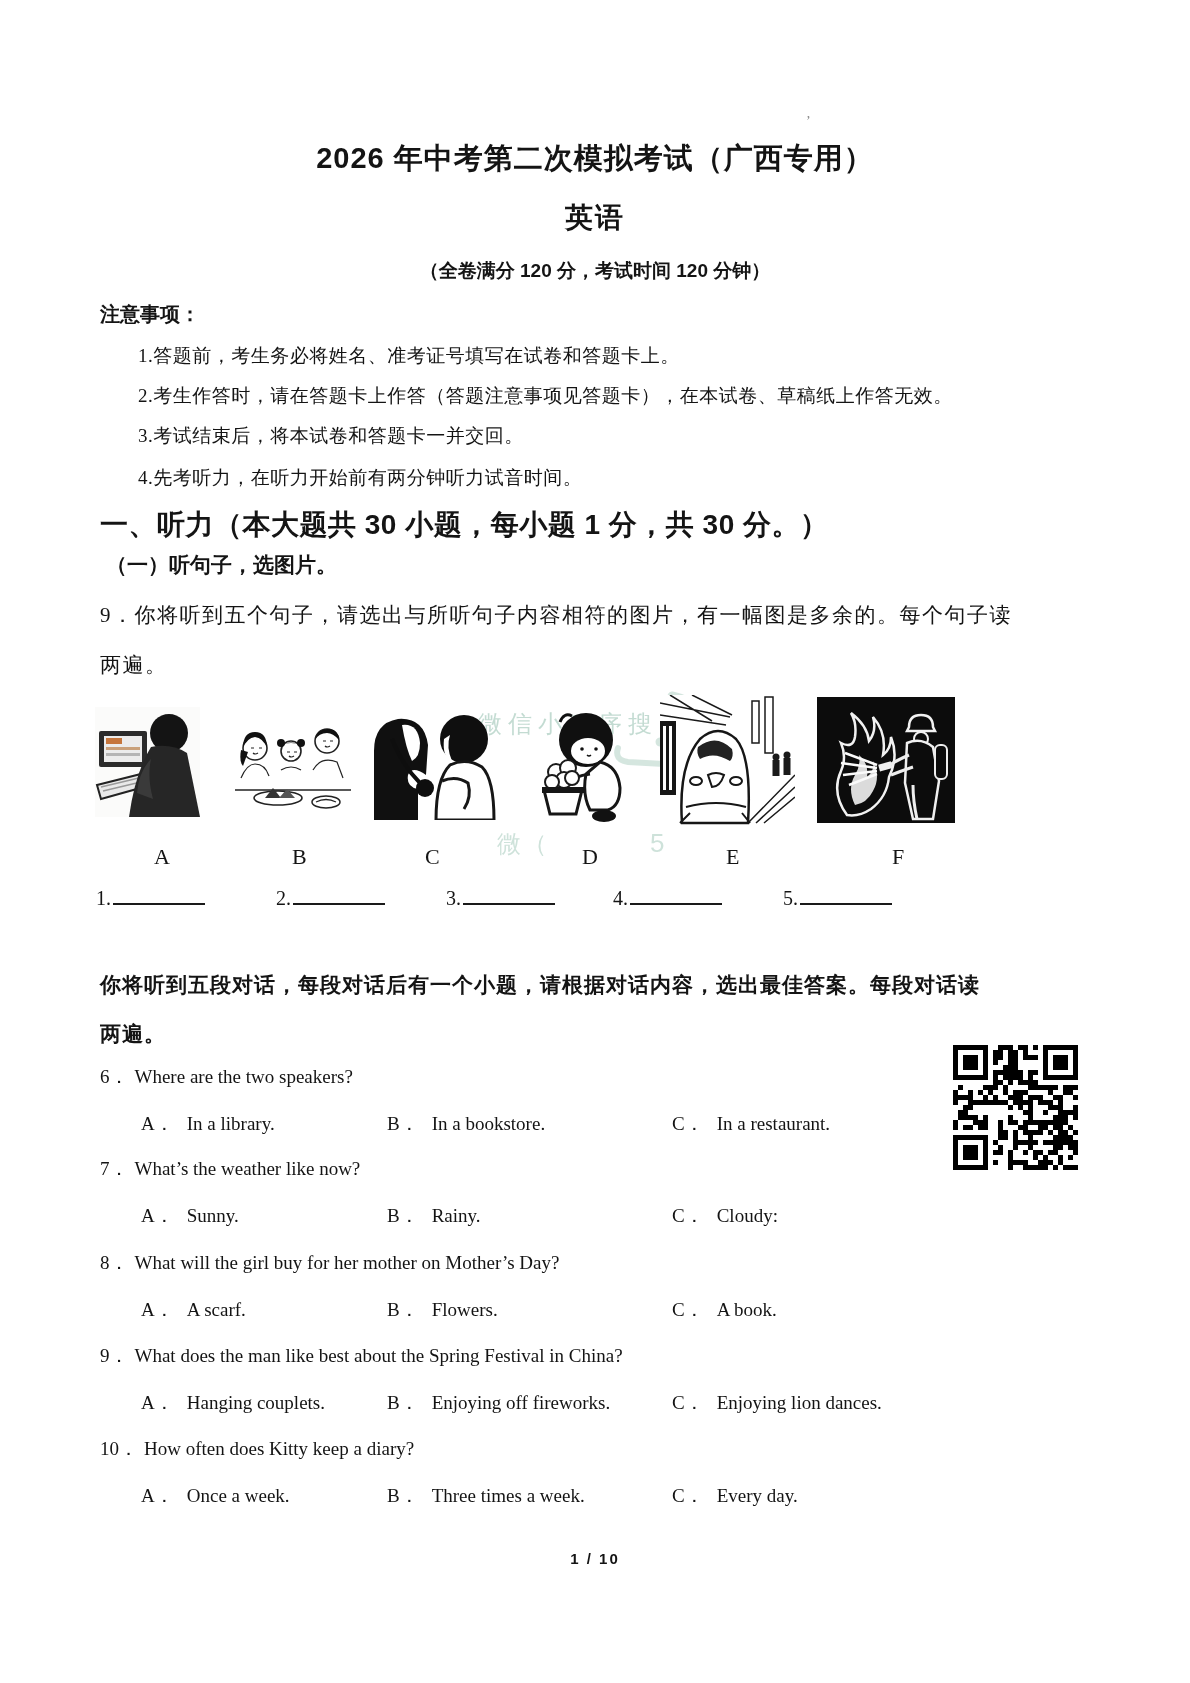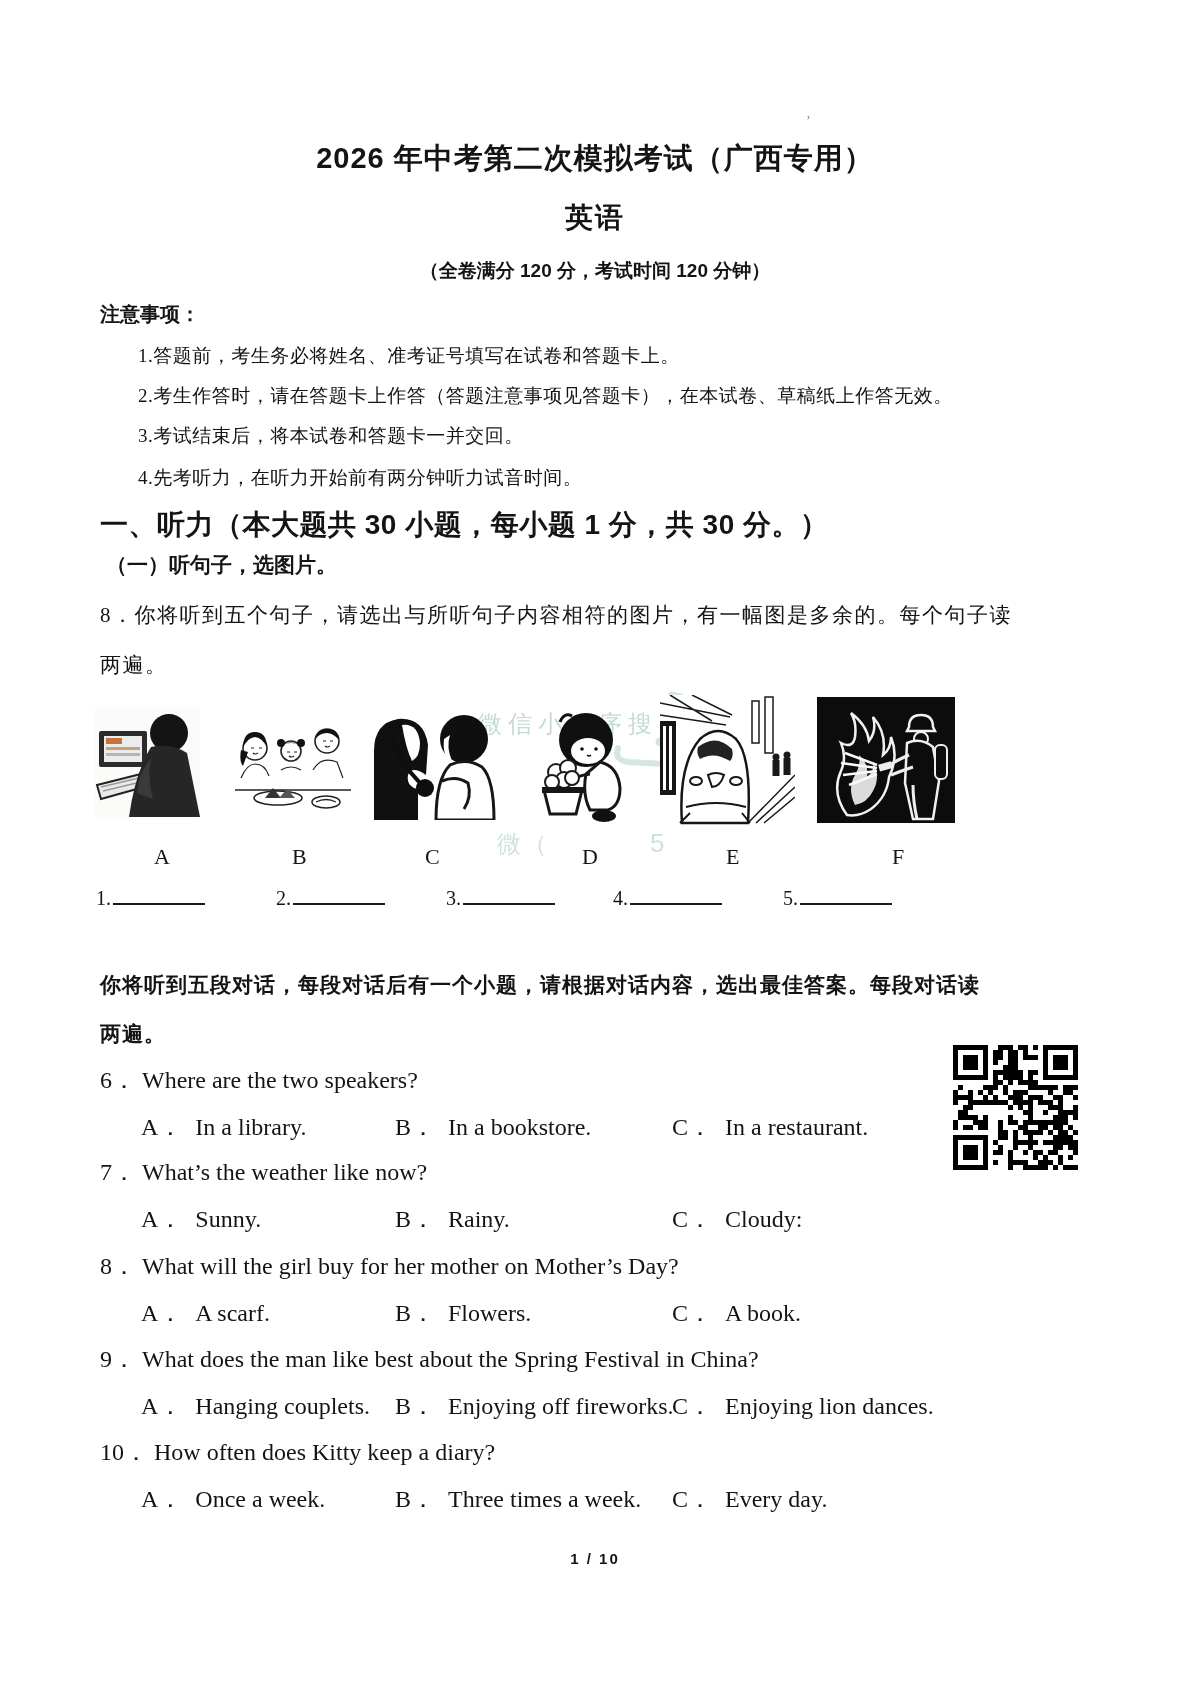--- a/index.html
+++ b/index.html
@@ -48,26 +48,26 @@
   .bi-1 { left:96px; } .bi-2 { left:276px; } .bi-3 { left:446px; } .bi-4 { left:613px; } .bi-5 { left:783px; }
   .blank-line { display:inline-block; width:92px; height:20px;
                 border-bottom:2px solid #1a1a1a; margin-left:2px; }
 
   .p2h { left:106px; top:928px; font-size:21px; }
   .p2i { left:100px; top:960px; width:992px; font-size:21px; line-height:49px;
          white-space:pre-line; letter-spacing:1px; }
 
   .qr { left:953px; top:1045px; width:125px; height:125px; }
 
-  .q { left:100px; width:990px; height:82px; font-size:24px;font-family:Liberation Serif, serif; }
+  .q { left:100px; width:990px; height:82px; font-size:19px;font-family:Liberation Serif, serif; }
   .q-0 { top:1064px; } .q-1 { top:1156px; } .q-2 { top:1250px; } .q-3 { top:1343px; } .q-4 { top:1436px; }
   .q-text-line { position:absolute; top:0; left:0; }
   .q-opts { position:absolute; top:47px; left:0; width:990px; height:30px; }
   .opt { position:absolute; top:0; white-space:nowrap; }
-  .opt-a { left:41px; } .opt-b { left:295px; } .opt-c { left:572px; }
+  .opt-a { left:41px; } .opt-b { left:287px; } .opt-c { left:572px; }
   .opt-text { margin-left:13px; }
   .q-num { margin-right:6px; }
 
   .footer { top:1550px; font-size:15px; font-weight:700;
             font-family:"Liberation Sans","DejaVu Sans",sans-serif; letter-spacing:2px; }
   .stray { left:806px; top:114px; font-size:14px; color:#888; }
 </style>
 </head>
 <body>
 
@@ -80,21 +80,21 @@
   <div class="abs center cn-bold t-info">（全卷满分 120 分，考试时间 120 分钟）</div>
 
   <div class="abs cn-bold notices-h">注意事项：</div>
   <div class="abs note note1">1.答题前，考生务必将姓名、准考证号填写在试卷和答题卡上。</div>
   <div class="abs note note2">2.考生作答时，请在答题卡上作答（答题注意事项见答题卡），在本试卷、草稿纸上作答无效。</div>
   <div class="abs note note3">3.考试结束后，将本试卷和答题卡一并交回。</div>
   <div class="abs note note4">4.先考听力，在听力开始前有两分钟听力试音时间。</div>
 
   <div class="abs cn-bold sec1">一、听力（本大题共 30 小题，每小题 1 分，共 30 分。）</div>
   <div class="abs cn-bold p1h">（一）听句子，选图片。</div>
-  <div class="abs p1i">8．你将听到五个句子，请选出与所听句子内容相符的图片，有一幅图是多余的。每个句子读
+  <div class="abs p1i">9．你将听到五个句子，请选出与所听句子内容相符的图片，有一幅图是多余的。每个句子读
 两遍。</div>
 
   <div class="abs wm wm-main">微信小程序搜</div>
   <div class="abs wm-swoosh">
     <svg width="110" height="80" viewBox="0 0 110 80">
       <path d="M60 6 Q96 14 80 40 Q70 54 48 52" fill="none" stroke="#93bfae" stroke-width="9" stroke-linecap="round"></path>
       <path d="M6 58 Q2 70 16 72 L52 74" fill="none" stroke="#93bfae" stroke-width="6" stroke-linecap="round"></path>
     </svg>
   </div>
   <div class="abs wm wm-frag1">微（</div>

